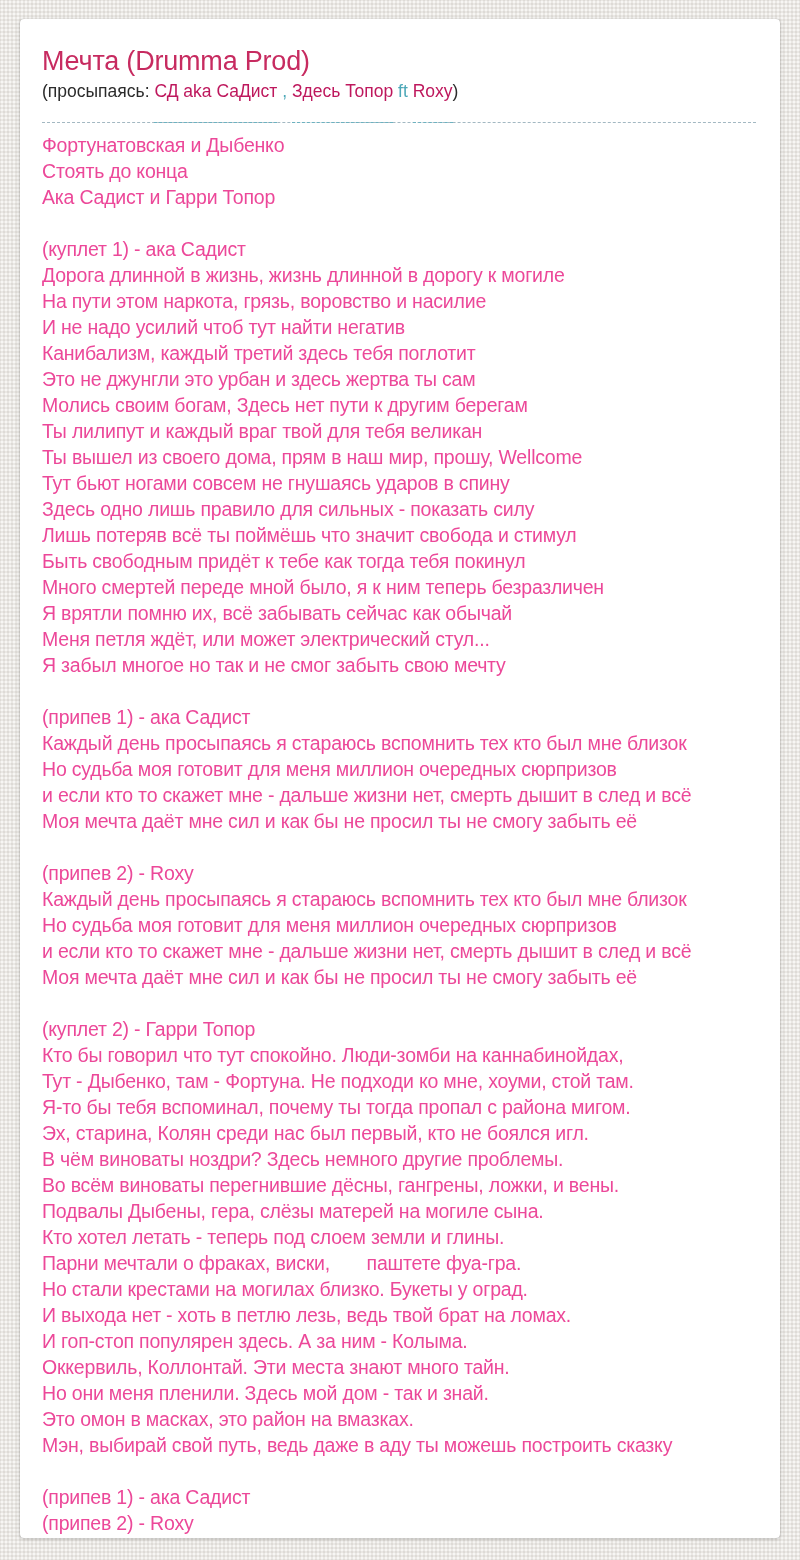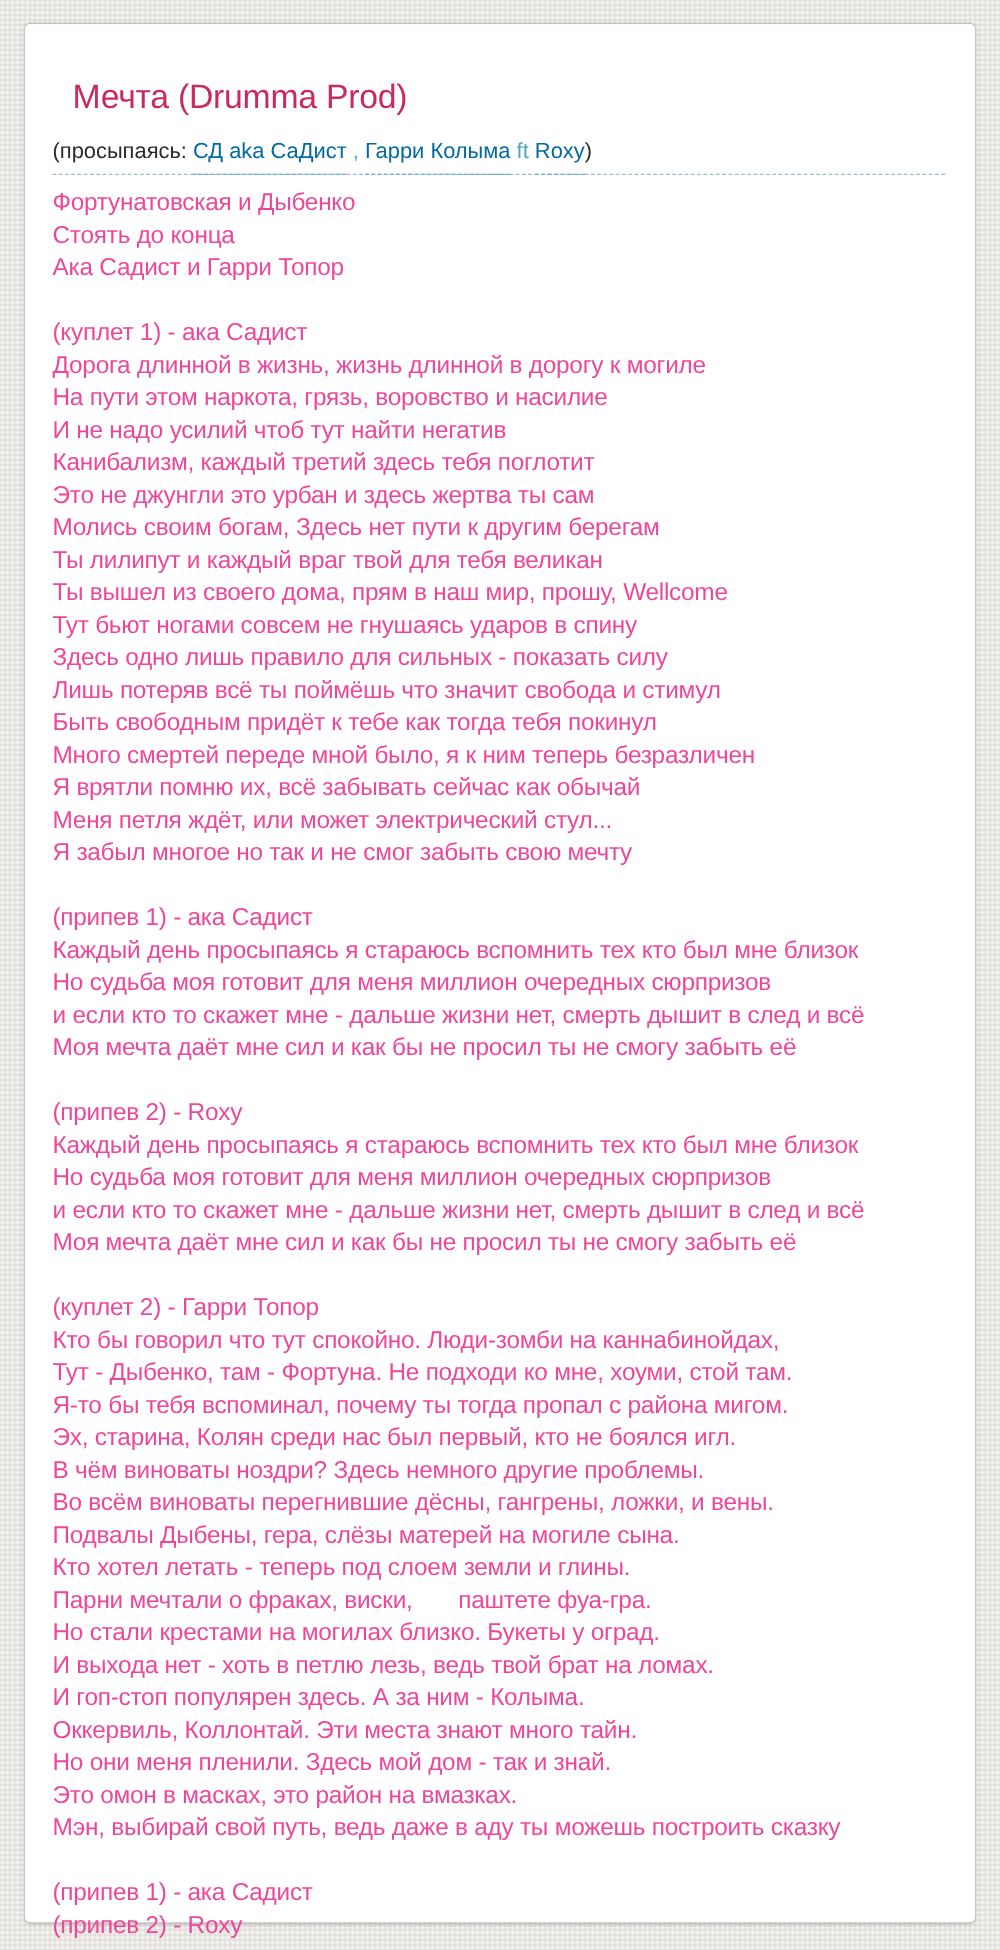--- a/index.html
+++ b/index.html
@@ -24,40 +24,40 @@
     top: 19px;
     width: 760px;
     height: 1519px;
     box-sizing: border-box;
     background: #ffffff;
     border-radius: 4px;
     box-shadow: 0 1px 4px rgba(0,0,0,0.20), 0 0 1px rgba(0,0,0,0.25);
     padding: 26px 24px 30px 22px;
   }
   .song-title {
-    margin: 16px;
+    margin: 0;
     font-size: 27px;
     font-weight: 400;
     line-height: 32px;
     color: #c72b60;
     letter-spacing: -0.2px;
   }
   .performer-line {
     margin-top: 3px;
     font-size: 17.5px;
     line-height: 22px;
     color: #2b2b2b;
     border-bottom: 1px dashed #a3b8c2;
     padding-bottom: 7px;
   }
   .artist-link {
-    color: #0369a1;
+    color: #be185d;
     text-decoration: none;
     display: inline-block;
-    padding-bottom: 8px;
+    padding-bottom: 20px;
     margin-bottom: -8px;
     border-bottom: 1px dashed #6db2c0;
     cursor: pointer;
   }
   .artist-sep {
     color: #4da8b8;
   }
   .lyrics {
     margin-top: 9px;
     font-size: 19.5px;
@@ -66,21 +66,21 @@
     letter-spacing: -0.2px;
     white-space: pre-wrap;
   }
 </style>
 </head>
 <body>
 
 <div class="card">
   <h1 class="song-title">Мечта (Drumma Prod)</h1>
 
-  <div class="performer-line"><span>(просыпаясь: </span><a class="artist-link">СД aka СаДист</a><span class="artist-sep"> , </span><a class="artist-link">Гарри Колыма</a><span class="artist-sep"> ft </span><a class="artist-link">Roxy</a><span>)</span></div>
+  <div class="performer-line"><span>(просыпаясь: </span><a class="artist-link">СД aka СаДист</a><span class="artist-sep"> , </span><a class="artist-link">Здесь Топор</a><span class="artist-sep"> ft </span><a class="artist-link">Roxy</a><span>)</span></div>
 
   <div class="lyrics">Фортунатовская и Дыбенко
 Стоять до конца
 Ака Садист и Гарри Топор
 
 (куплет 1) - ака Садист
 Дорога длинной в жизнь, жизнь длинной в дорогу к могиле
 На пути этом наркота, грязь, воровство и насилие
 И не надо усилий чтоб тут найти негатив
 Канибализм, каждый третий здесь тебя поглотит

